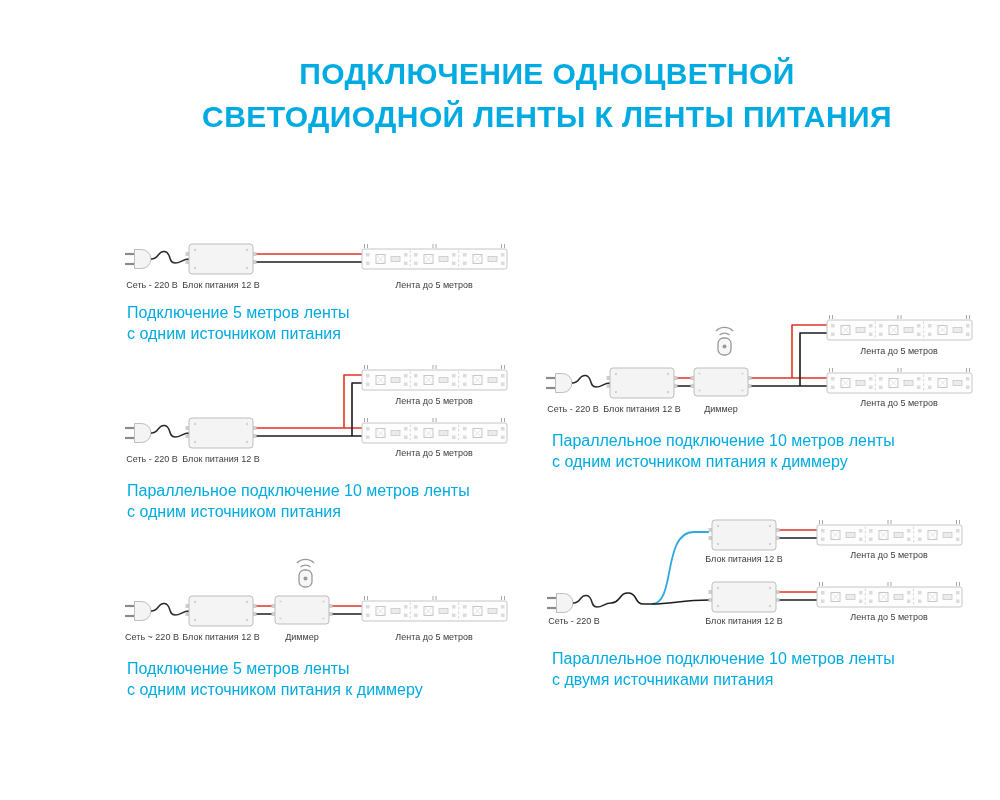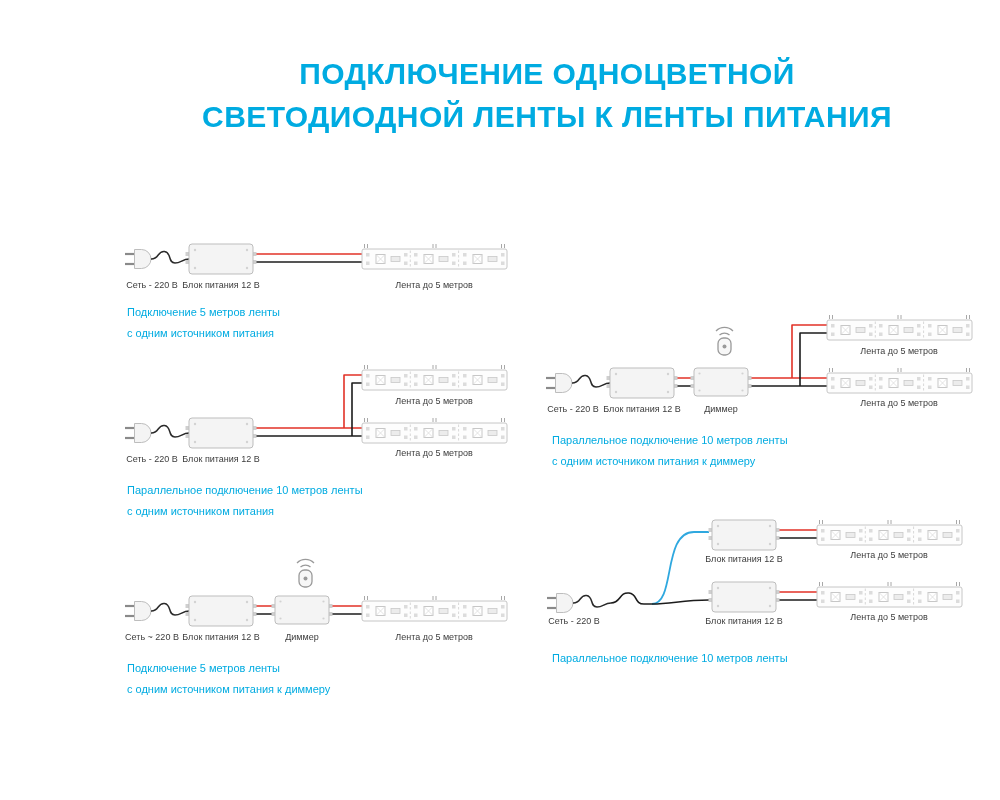--- a/index.html
+++ b/index.html
@@ -1,21 +1,21 @@
 <!DOCTYPE html>
 <html><head>
 <meta charset="utf-8">
 <style>
   html,body{margin:0;padding:0;background:#ffffff;}
   .page{position:relative;width:1000px;height:800px;background:#ffffff;overflow:hidden;
         font-family:"Liberation Sans", sans-serif;margin-left:47px;}
   .title{position:absolute;top:52px;left:0;width:1000px;text-align:center;
          color:#00ABE1;font-size:30px;font-weight:bold;line-height:43px;letter-spacing:0.4px;}
   .diagram{position:absolute;}
-  .caption{position:absolute;color:#00ABE1;font-size:11px;line-height:21px;font-weight:normal;}
+  .caption{position:absolute;color:#00ABE1;font-size:16px;line-height:21px;font-weight:normal;}
   svg text{font-family:"Liberation Sans", sans-serif;font-size:9px;fill:#3C3C3C;text-anchor:middle;}
   .wire{fill:none;stroke-width:1.6px;stroke-linejoin:round;stroke-linecap:butt;}
   .wire.red{stroke:#E23227;}
   .wire.blk{stroke:#1C1C1C;}
   .wire.blu{stroke:#2FA8DF;stroke-width:1.8px;}
   .defs-holder{position:absolute;width:0;height:0;overflow:hidden;}
 </style>
 </head>
 <body>
 
@@ -186,15 +186,16 @@
     <use href="#strip" x="275" y="13"></use>
     <use href="#strip" x="275" y="75"></use>
     <text x="347" y="46">Лента до 5 метров</text>
     <text x="202" y="50">Блок питания 12 В</text>
     <text x="347" y="108">Лента до 5 метров</text>
     <text x="202" y="112">Блок питания 12 В</text>
     <text x="32" y="112">Сеть - 220 В</text>
   </svg>
   <div class="caption" style="left:505px;top:648px;">
     <div>Параллельное подключение 10 метров ленты</div>
+    <div>с двумя источниками питания</div>
   </div>
 
 </div>
 
 </body></html>

